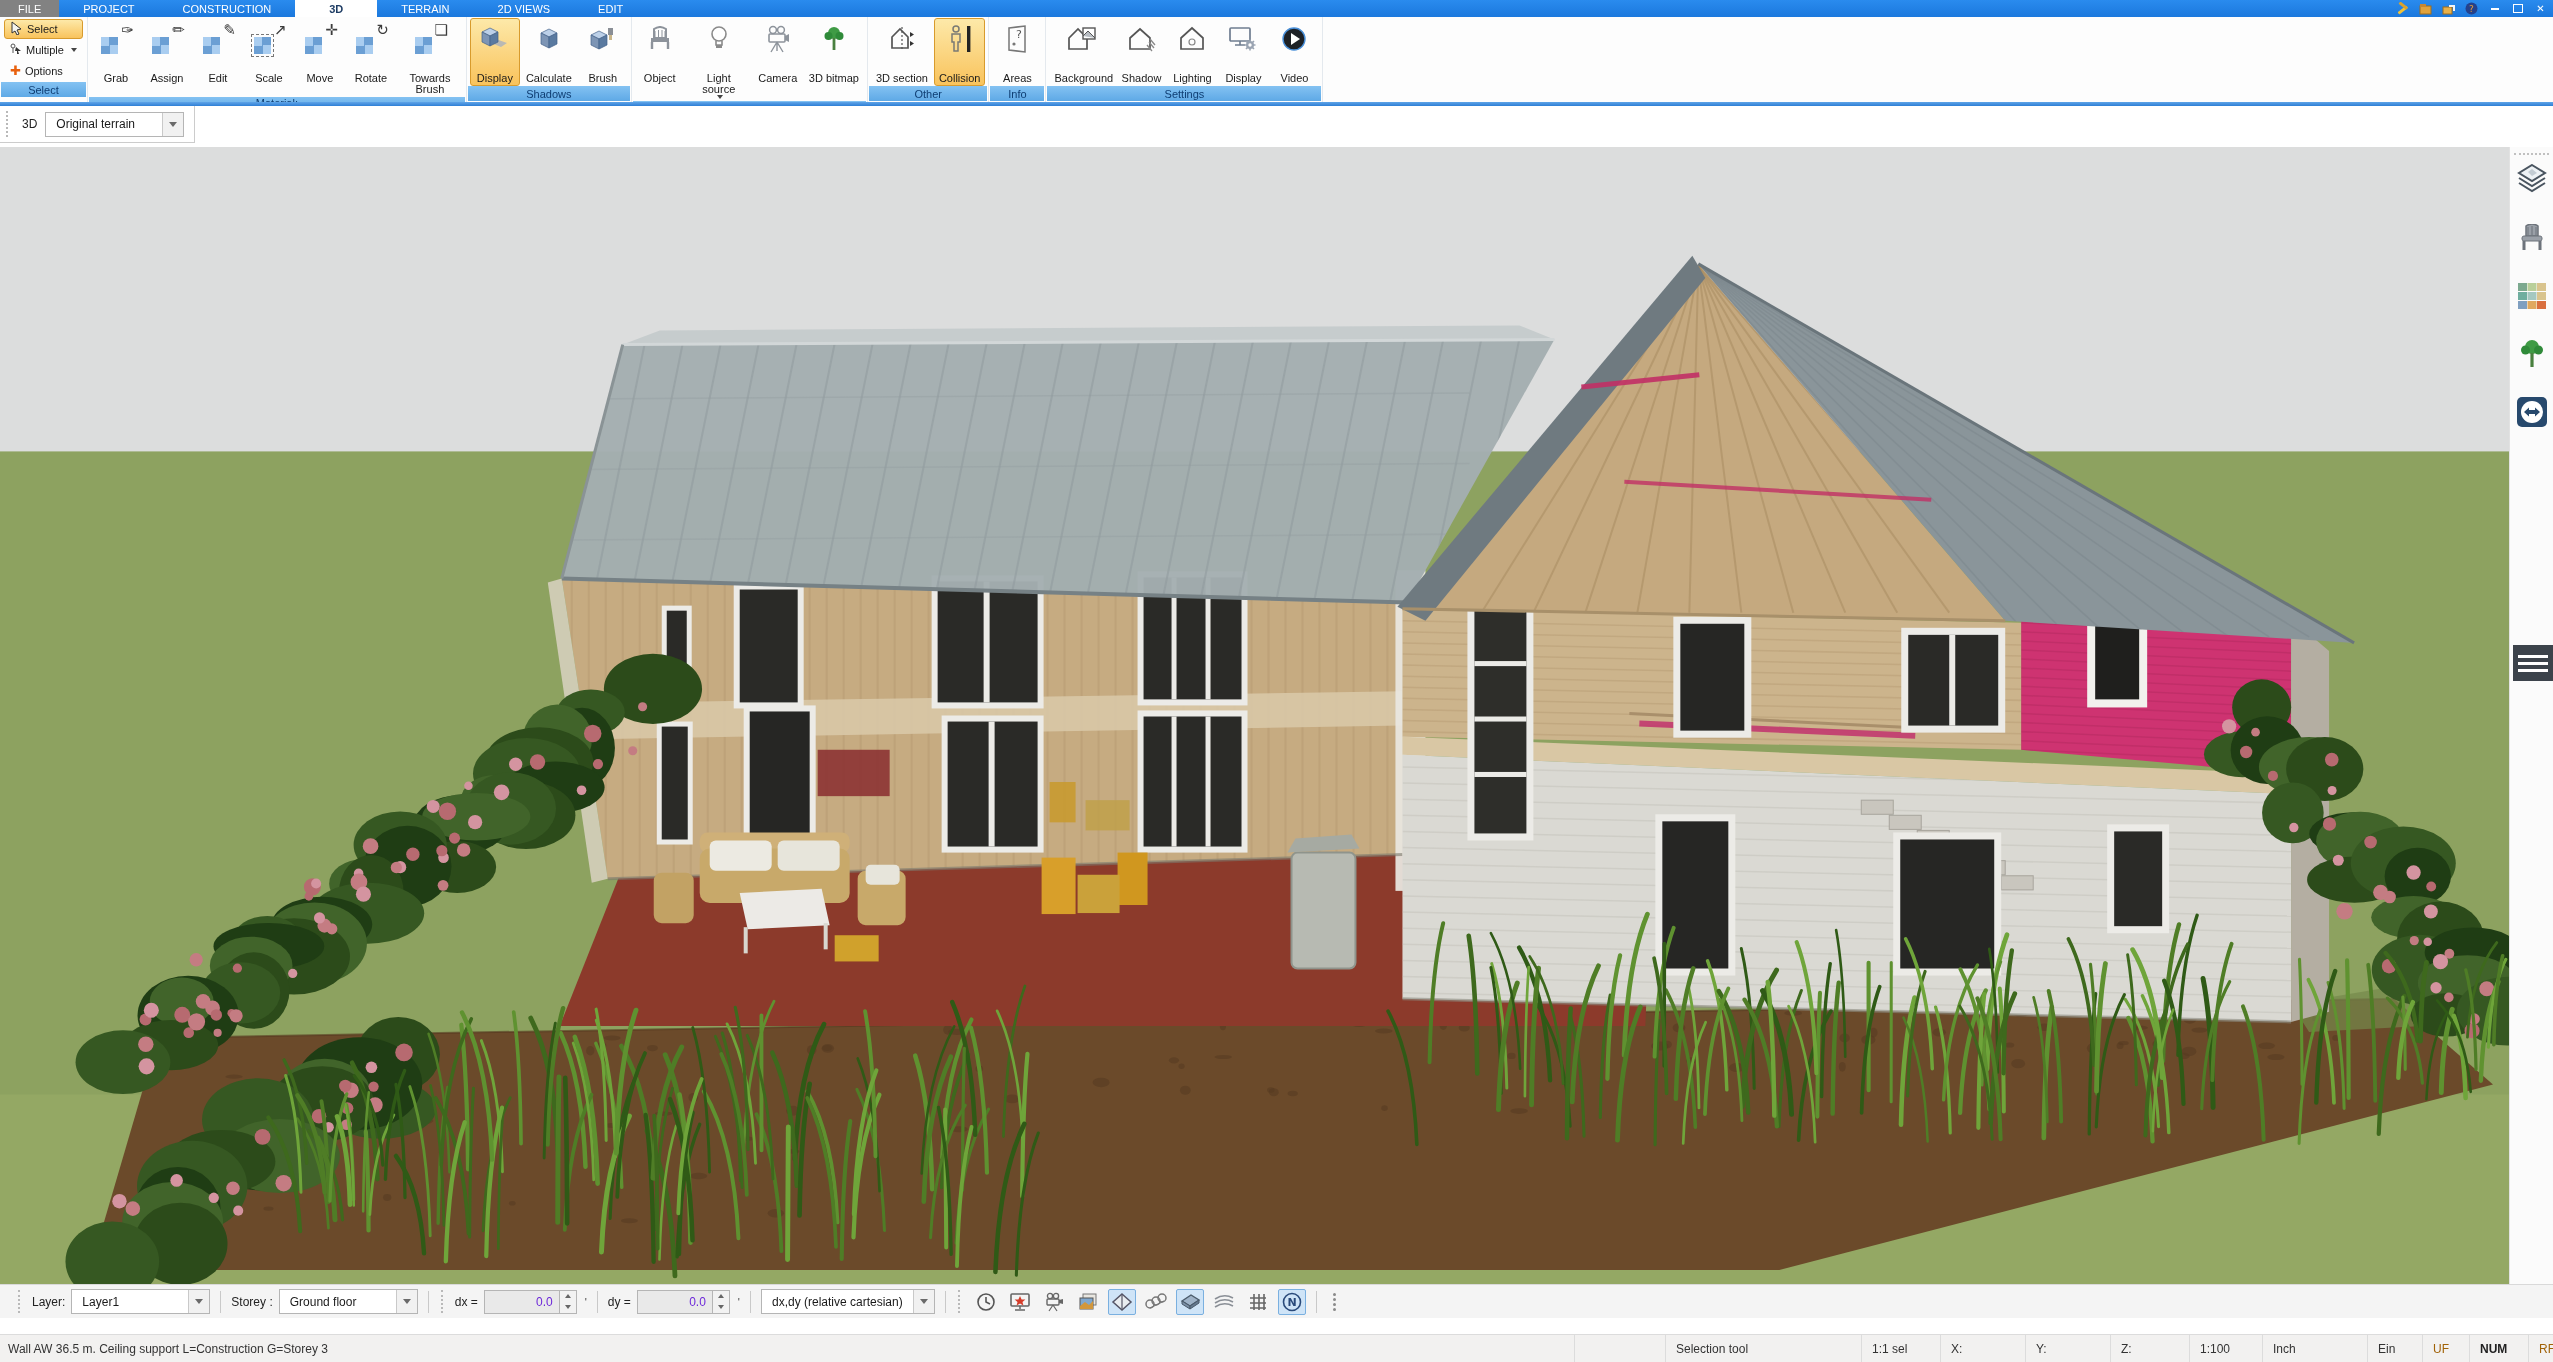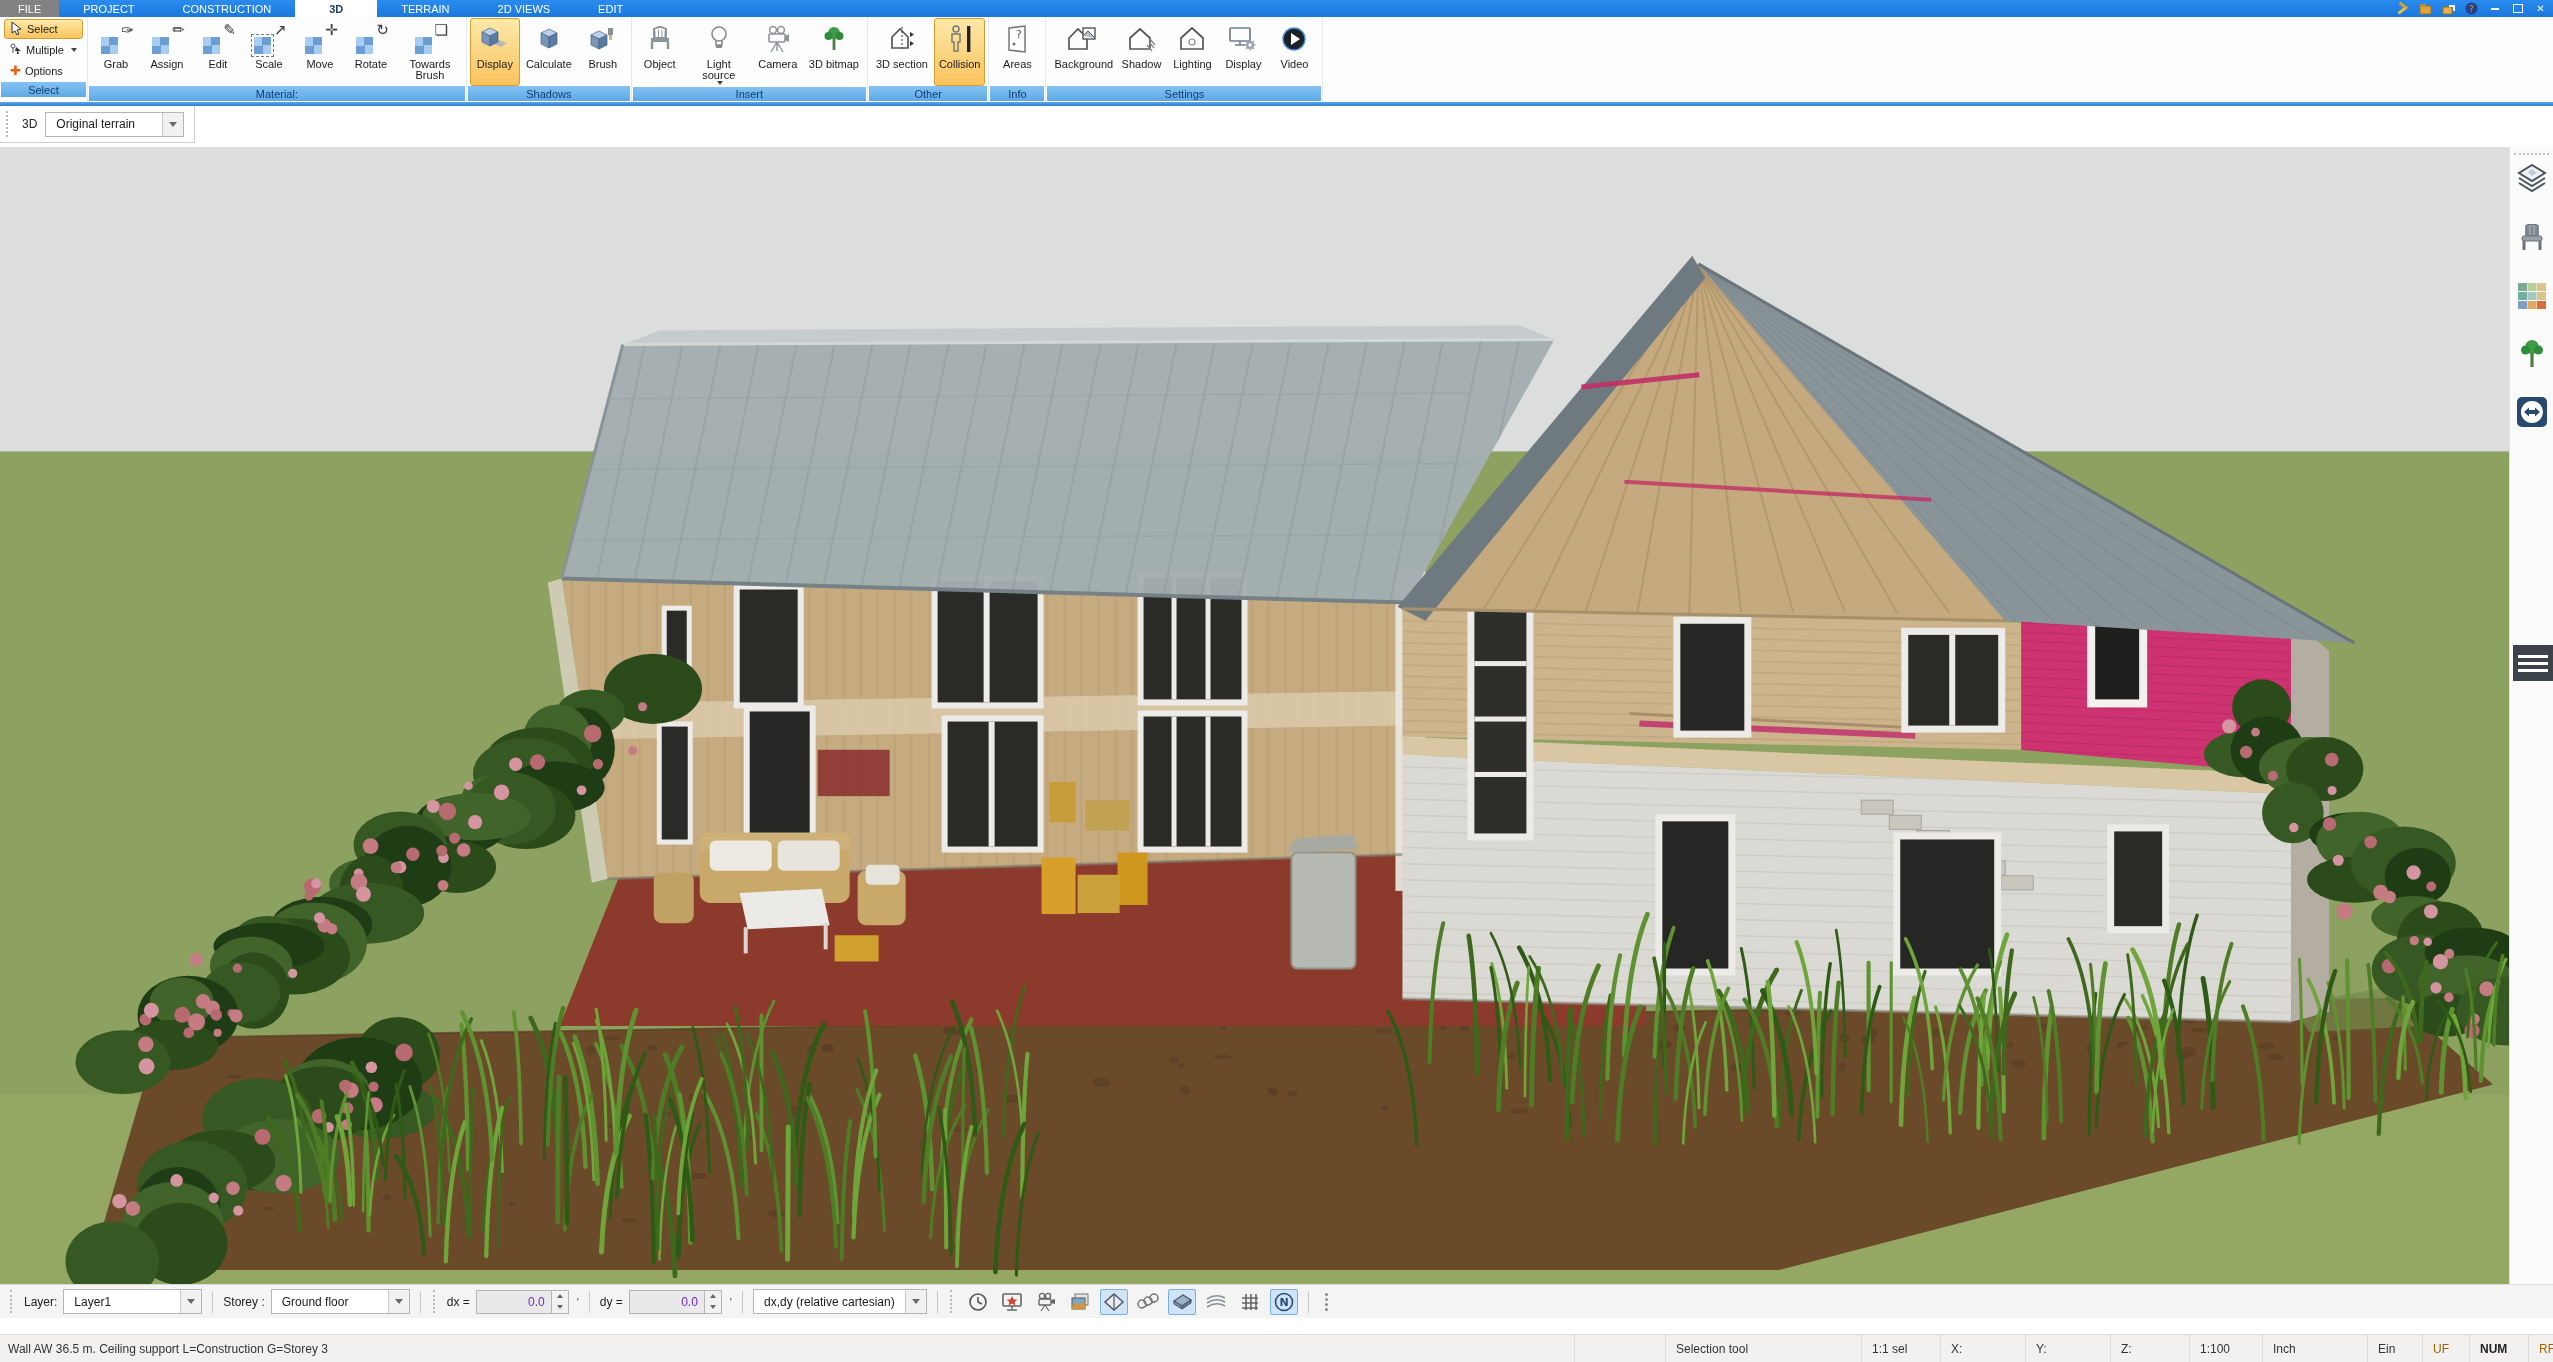--- a/index.html
+++ b/index.html
@@ -18,21 +18,21 @@
   .wic.txt{color:#fff;font-size:10px;}
   .mini-bar{width:8px;height:2px;background:#fff;}
   .rest-box{width:8px;height:7px;border:1px solid #fff;}
 
   
   .ribbon{height:85px;background:#fdfdfd;display:flex;align-items:stretch;flex:0 0 auto;}
   .rgroup{display:flex;flex-direction:column;border-right:1px solid #e4e9ee;}
   .rbtns{flex:1;display:flex;align-items:stretch;padding:1px 3px 0 3px;gap:1px;}
   .glabel{height:15px;background:linear-gradient(#84c2f2,#5ea9e6);color:#0f3e73;font-size:11px;display:flex;align-items:center;justify-content:center;margin:0 1px 1px 1px;}
   .rbtn{display:flex;flex-direction:column;align-items:center;justify-content:flex-start;padding:3px 4px 1px;min-width:40px;border:1px solid transparent;border-radius:3px;cursor:pointer;}
-  .rbtn .rlbl{font-size:11px;line-height:11px;text-align:center;margin-top:3px;white-space:pre-line;max-width:56px;}
+  .rbtn .rlbl{font-size:11px;line-height:11px;text-align:center;margin-top:17px;white-space:pre-line;max-width:56px;}
   .rbtn.active{background:linear-gradient(#fde9a9,#f9c35c);border-color:#d89b2d;}
   .ricon{height:34px;display:flex;align-items:center;justify-content:center;position:relative;width:36px;}
   .mat-sq{width:17px;height:17px;background:conic-gradient(#6b9fd4 0 25%,#a9cdf0 0 50%,#6b9fd4 0 75%,#a9cdf0 0);position:absolute;left:3px;bottom:2px;}
   .mat-g{position:absolute;right:0px;top:-1px;font-size:15px;color:#3c3c3c;font-family:"DejaVu Sans",sans-serif;}
   .mat-sq.dash{outline:1px dashed #777;outline-offset:2px;}
   .caret{width:0;height:0;border-left:3px solid transparent;border-right:3px solid transparent;border-top:4px solid #444;display:inline-block;margin-left:3px;}
   
   .sel-col{display:flex;flex-direction:column;justify-content:flex-start;gap:2px;padding:2px 4px;}
   .sel-btn{display:flex;align-items:center;gap:4px;font-size:11px;padding:1px 5px;border:1px solid transparent;border-radius:3px;cursor:pointer;}
   .sel-btn.active{background:linear-gradient(#fde9a9,#f9c35c);border-color:#d89b2d;}
@@ -58,21 +58,21 @@
   .viewport{width:2510px;height:100%;position:relative;background:#dcdddd;}
   .viewport svg{display:block;width:100%;height:100%;}
   .sidebar{width:43px;background:#fbfbfb;border-left:1px solid #e2e2e2;position:relative;}
   .sb-dots{position:absolute;top:6px;left:4px;right:4px;border-top:2px dotted #c0c0c0;}
   .sb-icons{position:absolute;top:16px;left:0;right:0;display:flex;flex-direction:column;align-items:center;gap:24px;}
   .sb-btn{width:34px;height:34px;display:flex;align-items:center;justify-content:center;cursor:pointer;}
   .hamburger{position:absolute;top:498px;left:3px;width:40px;height:36px;background:#3c434b;display:flex;flex-direction:column;justify-content:center;gap:4px;padding:0 5px;box-sizing:border-box;cursor:pointer;}
   .hamburger span{display:block;height:3px;background:#fff;}
 
   
-  .bbar{height:33px;background:#f4f4f4;border-top:1px solid #d9d9d9;display:flex;align-items:center;gap:6px;padding:0 8px;flex:0 0 auto;}
+  .bbar{height:33px;background:#f4f4f4;border-top:1px solid #d9d9d9;display:flex;align-items:center;gap:6px;padding:0 16px;flex:0 0 auto;}
   .bsep{width:1px;height:22px;background:#c9c9c9;margin:0 4px;}
   .blab{font-size:12px;color:#222;}
   .spinbox{display:flex;align-items:center;border:1px solid #b5b5b5;background:#e9e9e9;height:22px;}
   .spinbox .sval{width:62px;text-align:right;padding:0 6px;font-size:12px;color:#6d28d9;}
   .spincol{display:flex;flex-direction:column;border-left:1px solid #b5b5b5;height:100%;}
   .spincol div{flex:1;width:16px;background:#f2f2f2;display:flex;align-items:center;justify-content:center;}
   .tri-up-s{width:0;height:0;border-left:3px solid transparent;border-right:3px solid transparent;border-bottom:4px solid #666;}
   .tri-down-s{width:0;height:0;border-left:3px solid transparent;border-right:3px solid transparent;border-top:4px solid #666;}
   .unit{font-size:11px;color:#444;margin-left:2px;}
   .bicon{width:26px;height:24px;display:flex;align-items:center;justify-content:center;border:1px solid transparent;border-radius:2px;cursor:pointer;}

